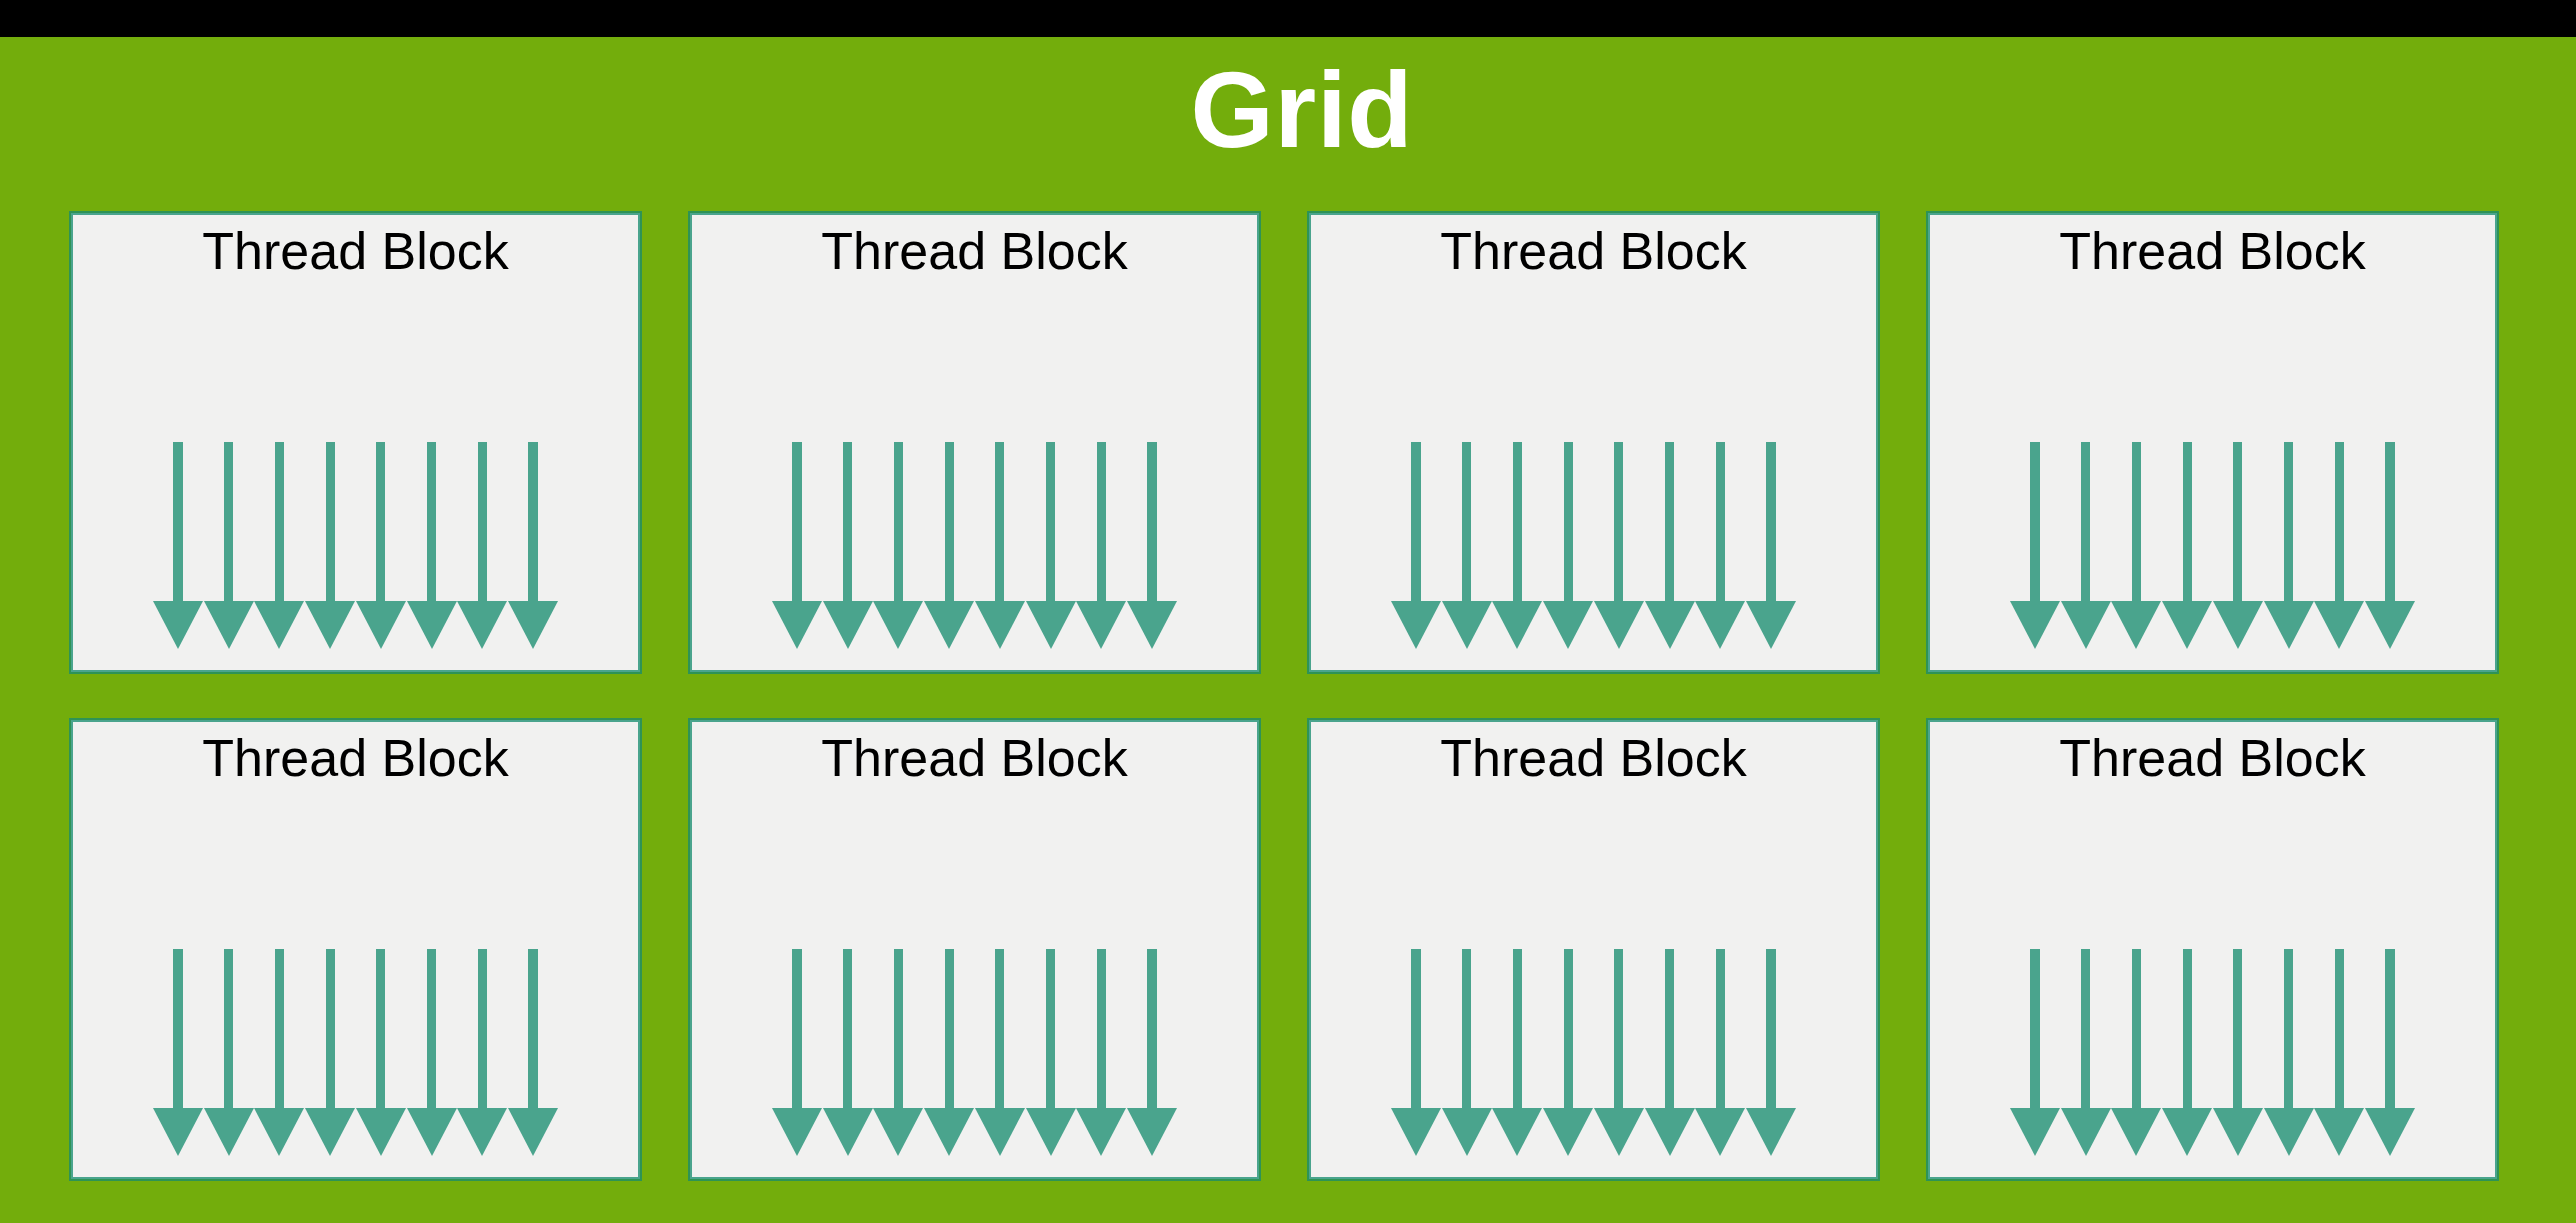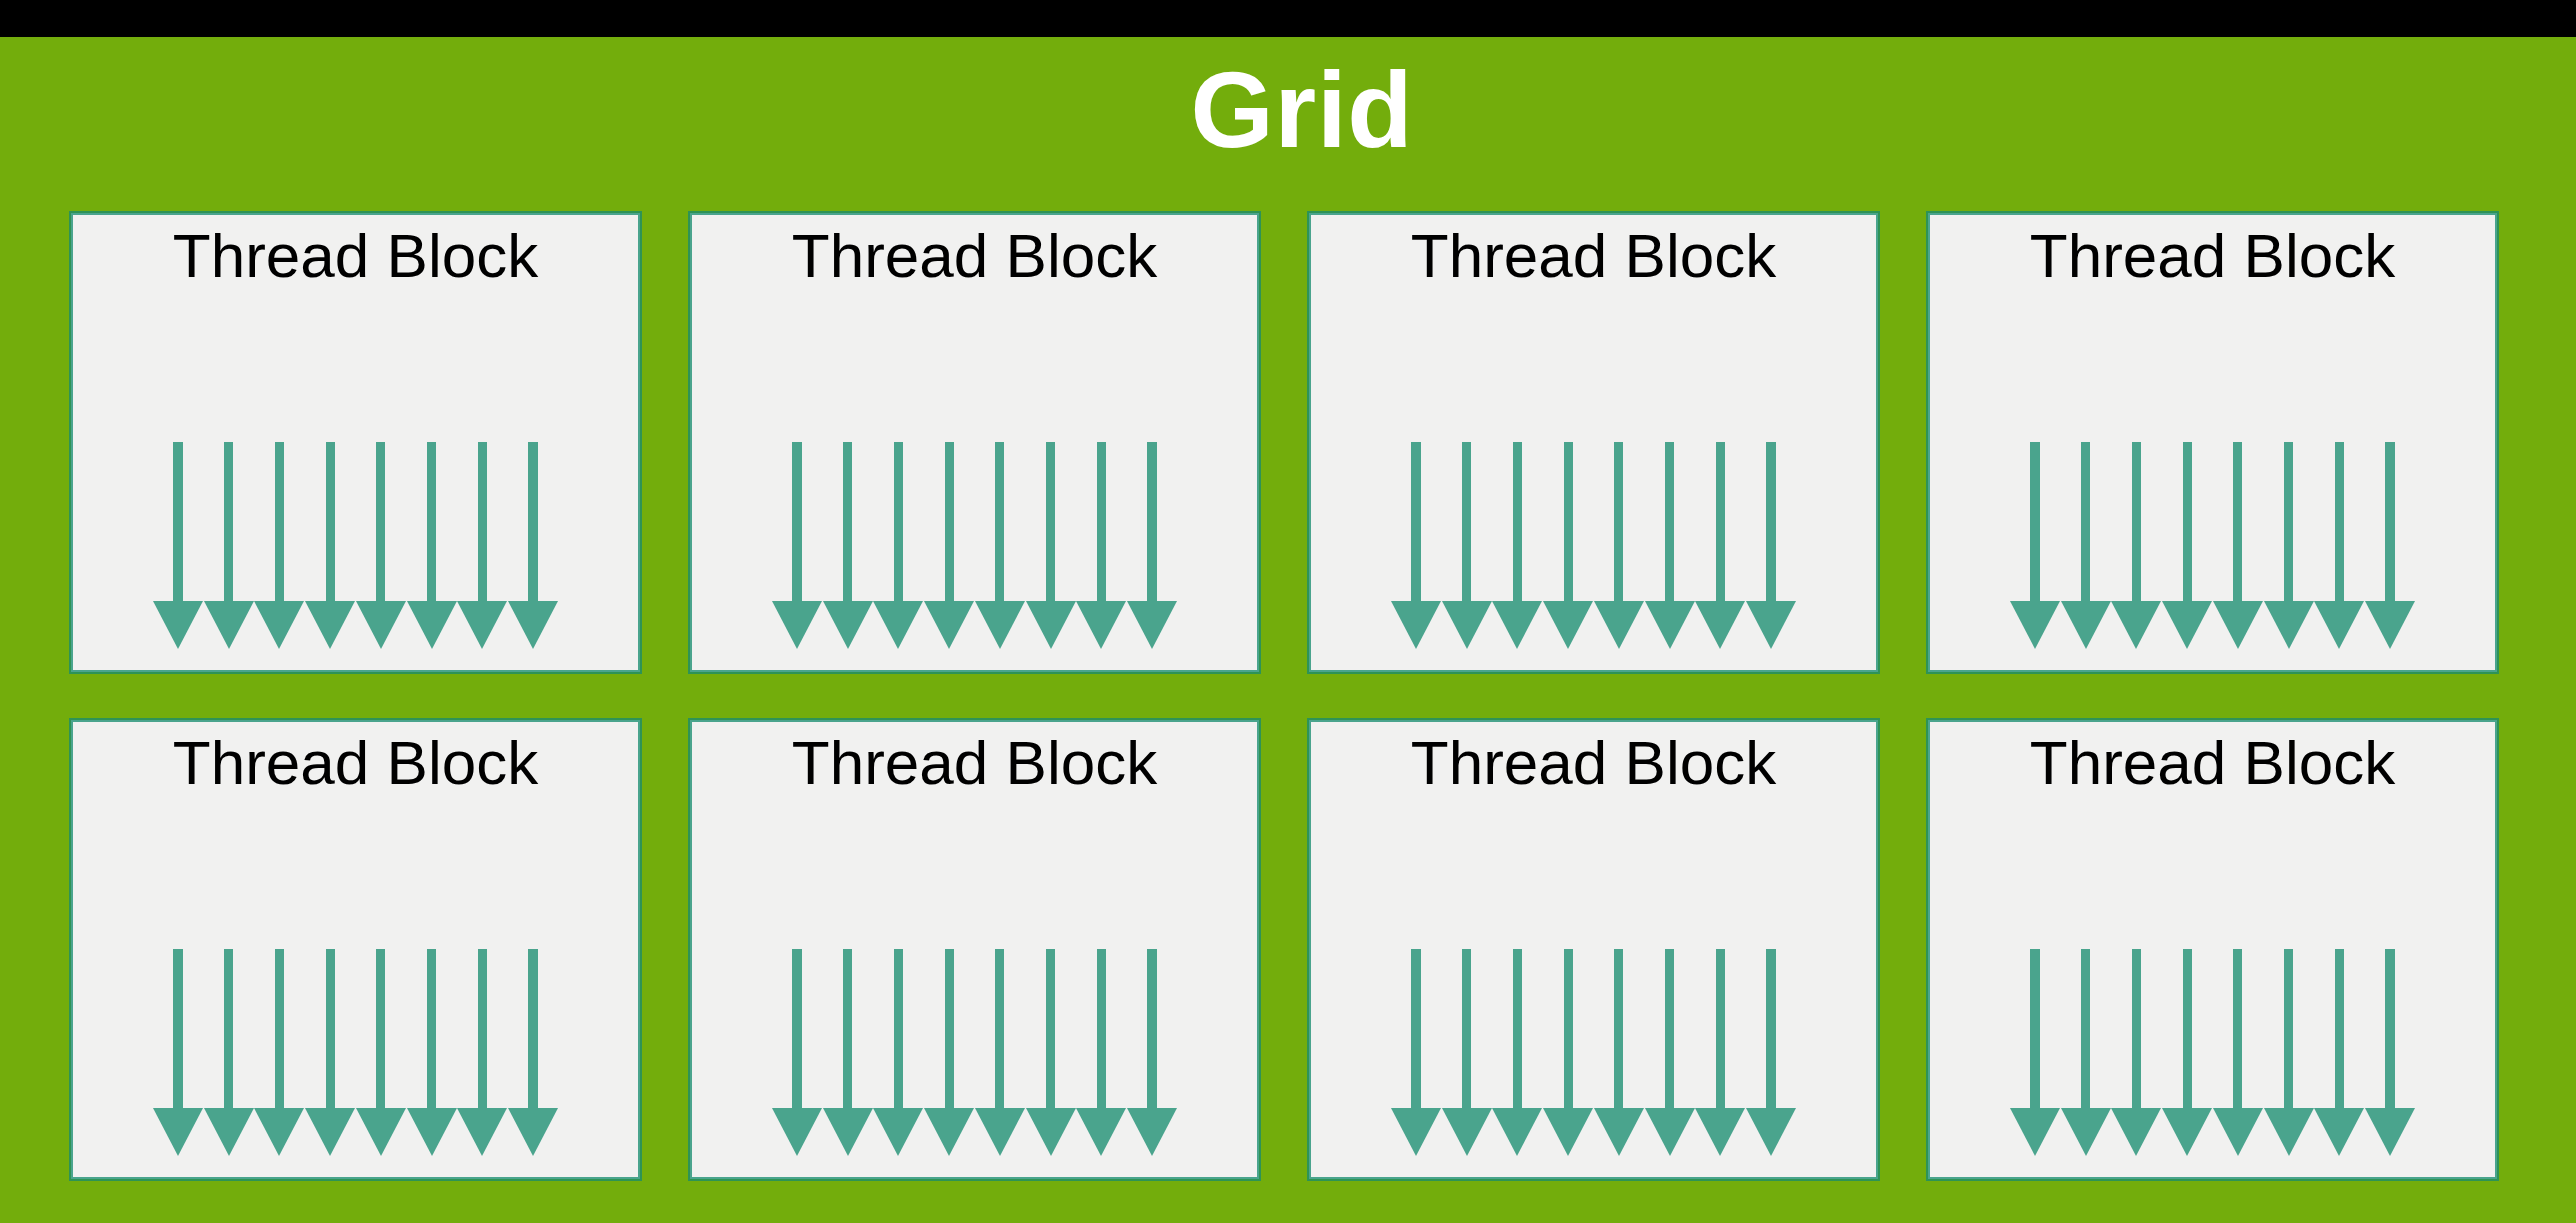--- a/index.html
+++ b/index.html
@@ -58,21 +58,21 @@
     position: relative;
     box-sizing: border-box;
     background: var(--block-fill, #f1f1f0);
     border: 2.1px solid var(--border-inner, #4aa48d);
     outline: 2.8px solid var(--border-outer, #2e9356);
     outline-offset: 0;
   }
   .block-label {
     margin-top: 10px;
     text-align: center;
-    font-size: 62px;
+    font-size: 52px;
     line-height: 1;
     color: var(--label-color, #000);
     white-space: nowrap;
   }
   .thread-arrows {
     position: absolute;
     left: 0; right: 0;
     bottom: 21.3px;
     display: flex;
     justify-content: center;

